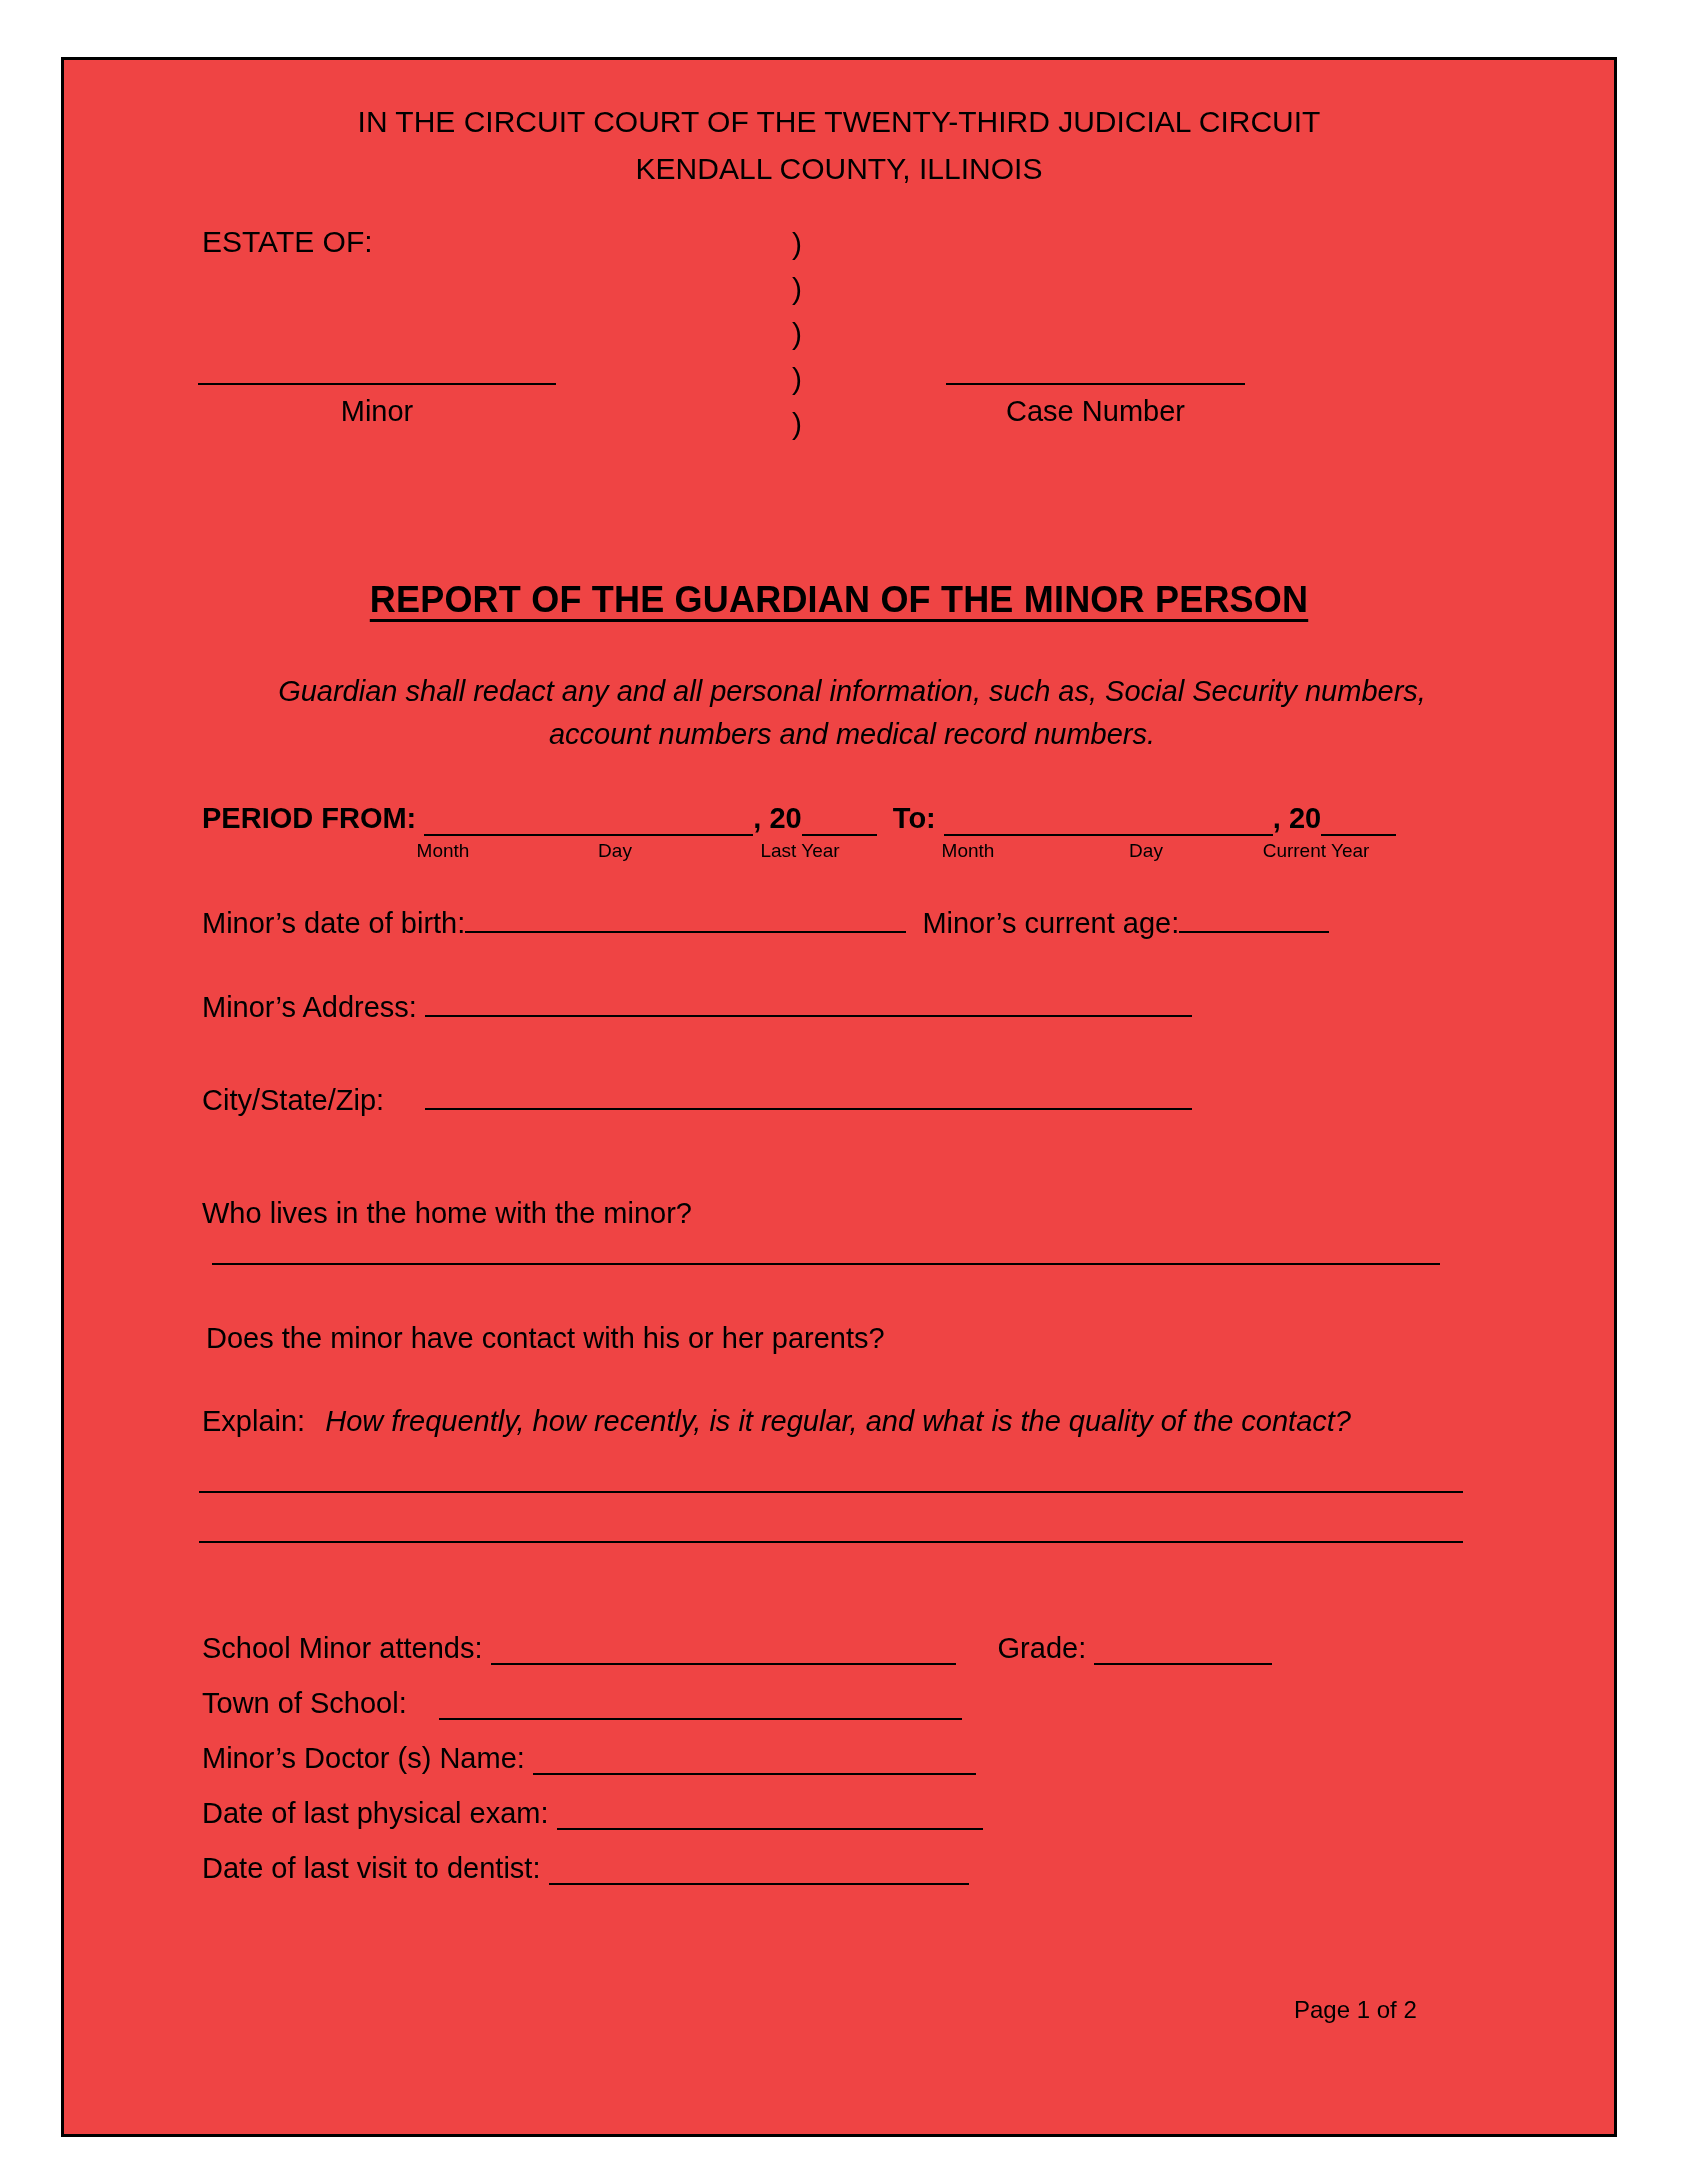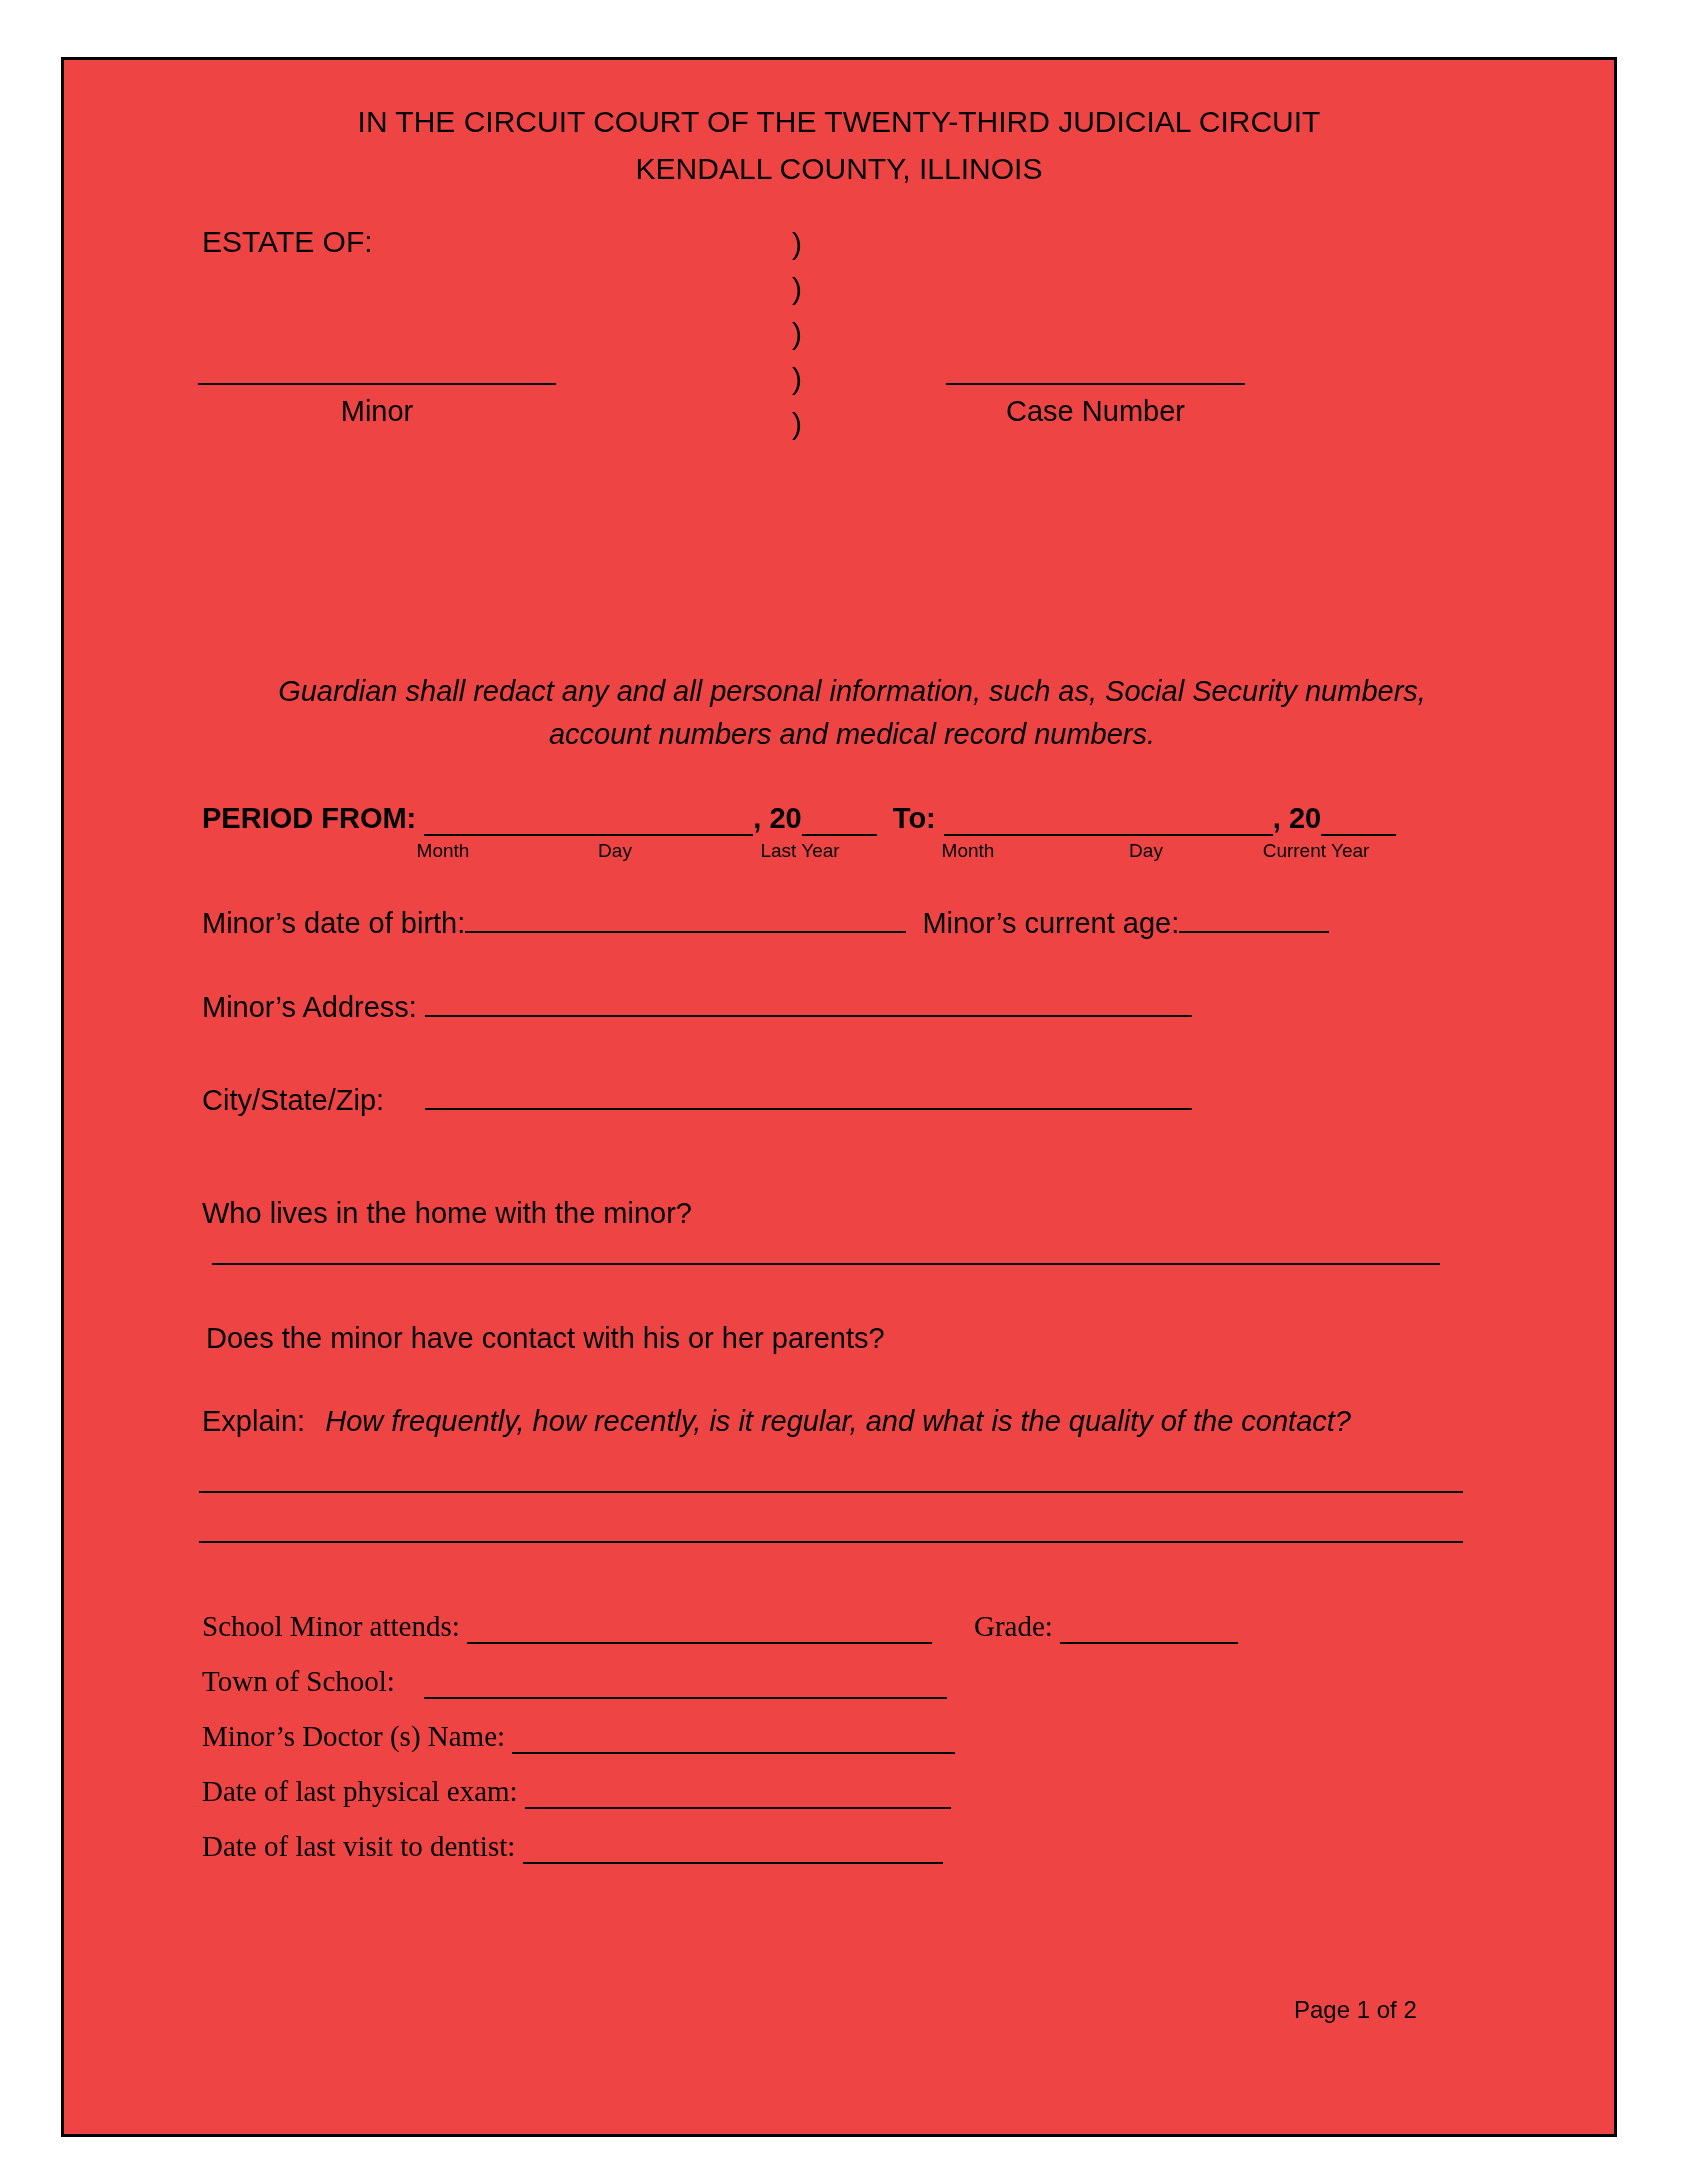--- a/index.html
+++ b/index.html
@@ -46,21 +46,21 @@
 
   .who-q { left:138px; top:1137px; font-size:29px; }
   .who-line { left:148px; top:1203px; width:1228px; height:0; border-bottom:2px solid #000; }
   .contact-q { left:142px; top:1262px; font-size:29px; }
   .explain-row { left:138px; top:1345px; font-size:29px; }
   .explain-row .it { font-style:italic;margin-left:12px; }
   .exp-line1 { left:135px; top:1431px; width:1264px; height:0; border-bottom:2px solid #000; }
   .exp-line2 { left:135px; top:1481px; width:1264px; height:0; border-bottom:2px solid #000; }
 
   .school-section { left:138px; top:1550px; width:1327px; font-size:29px; }
-  .school-section .srow { height:55px; display:flex; align-items:flex-start; white-space:pre;font-family:Liberation Serif, serif; }
+  .school-section .srow { height:55px; display:flex; align-items:flex-end; white-space:pre; }
 
   .footer { left:1230px; top:1936px; font-size:24px; }
 </style>
 </head>
 <body>
 
 <div class="frame">
 
   <div class="header">
     <div>IN THE CIRCUIT COURT OF THE TWENTY-THIRD JUDICIAL CIRCUIT</div>
@@ -69,20 +69,23 @@
 
   <div class="estate-block">
     <div class="estate-label">ESTATE OF:</div>
     <div class="paren-col"><span>)</span><br><span>)</span><br><span>)</span><br><span>)</span><br><span>)</span></div>
     <div class="minor-line"></div>
     <div class="minor-label">Minor</div>
     <div class="case-line"></div>
     <div class="case-label">Case Number</div>
   </div>
 
+  <div class="title-row">
+    <span>REPORT OF THE GUARDIAN OF THE MINOR PERSON</span>
+  </div>
 
   <div class="note">
     <div>Guardian shall redact any and all personal information, such as, Social Security numbers,</div>
     <div>account numbers and medical record numbers.</div>
   </div>
 
   <div class="period-row"><span>PERIOD FROM: </span><span class="blank" style="width:329px"></span><span>, 20</span><span class="blank" style="width:75px"></span><span>  To: </span><span class="blank" style="width:329px"></span><span>, 20</span><span class="blank" style="width:75px"></span></div>
 
   <div class="sub-labels">
     <span style="left:379px">Month</span>

